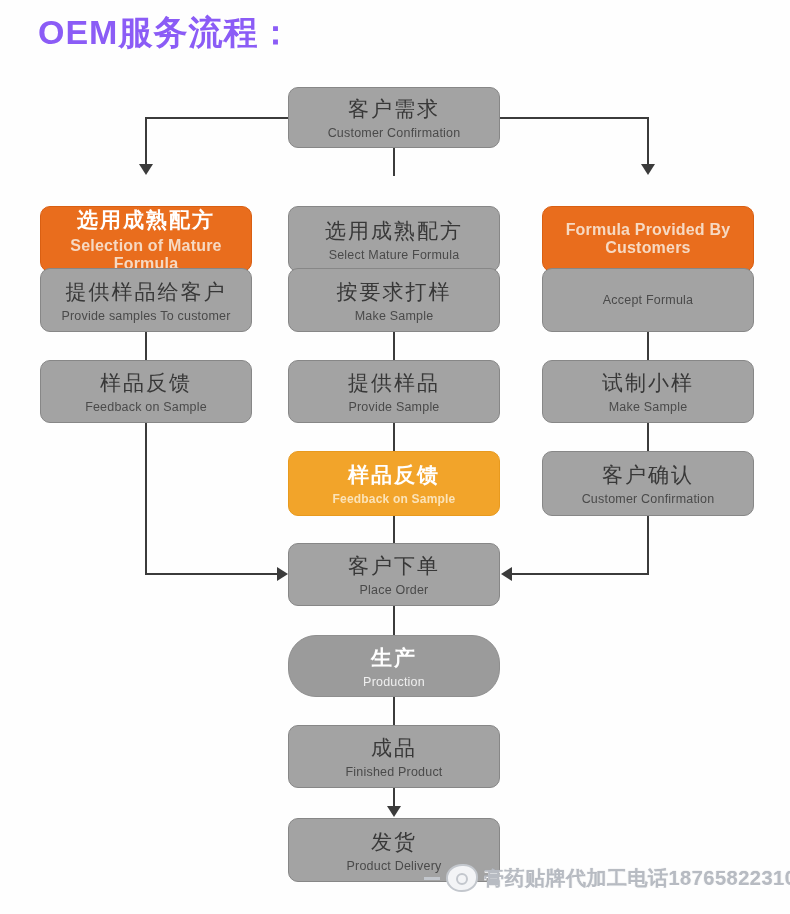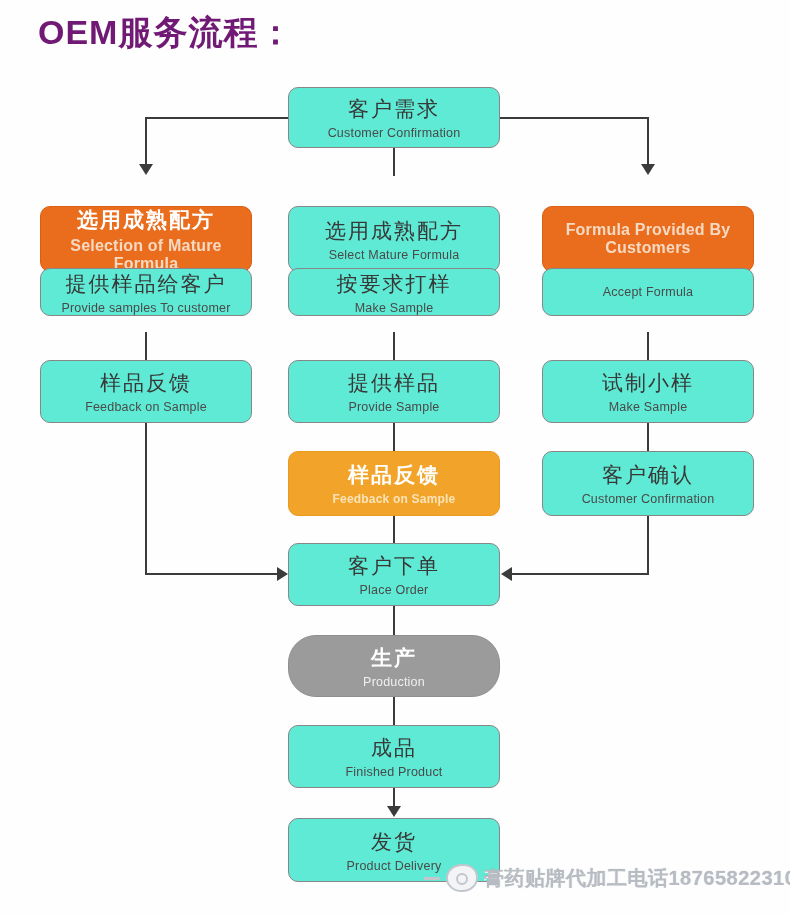--- a/index.html
+++ b/index.html
@@ -6,26 +6,26 @@
   body{
     width:790px;height:914px;
     background:#ffffff;
     font-family:"Liberation Sans","DejaVu Sans",sans-serif;
     position:relative;
   }
   .stage{position:absolute;inset:0;width:790px;height:914px;overflow:hidden;background:#fefefe;}
 
   .page-title{
     position:absolute;left:38px;top:10px;
-    font-size:34px;font-weight:800;color:#701a75;letter-spacing:1px;
+    font-size:34px;font-weight:800;color:#8b5cf6;letter-spacing:1px;
   }
 
   .node{
     position:absolute;
-    background:#5eead4;
+    background:#a3a3a3;
     border:1.5px solid #878787;
     border-radius:10px;
     display:flex;flex-direction:column;align-items:center;justify-content:center;
     gap:3px;box-sizing:border-box;text-align:center;
   }
   .node .zh{font-size:21px;color:#383838;letter-spacing:2px;font-weight:500;}
   .node .en{font-size:12.5px;color:#4a4a4a;letter-spacing:0.2px;}
 
   .node.orange-dark{background:#e96d1d;border-color:#d95f12;}
   .node.orange-dark .zh{color:#ffffff;font-weight:700;}
@@ -38,21 +38,21 @@
   .node.gray{background:#9b9b9b;border-color:#8f8f8f;border-radius:28px;}
   .node.gray .zh{color:#ffffff;font-weight:600;}
   .node.gray .en{color:#efefef;}
 
   
   .col-l{left:40px;width:212px;}
   .col-c{left:288px;width:212px;}
   .col-r{left:542px;width:212px;}
   .r1{top:87px;height:61px;}
   .r2{top:176px;height:66px;margin-top:30px;}
-  .r3{top:268px;height:48px;}
+  .r3{top:268px;height:64px;}
   .r4{top:360px;height:63px;}
   .r5{top:451px;height:65px;}
   .r6{top:543px;height:63px;}
   .r7{top:635px;height:62px;}
   .r8{top:725px;height:63px;}
   .r9{top:818px;height:64px;}
 
   .line{position:absolute;background:#3b3b3b;}
   .arrow{position:absolute;width:0;height:0;}
   .arrow.down{border-left:7px solid transparent;border-right:7px solid transparent;border-top:11px solid #3b3b3b;}

